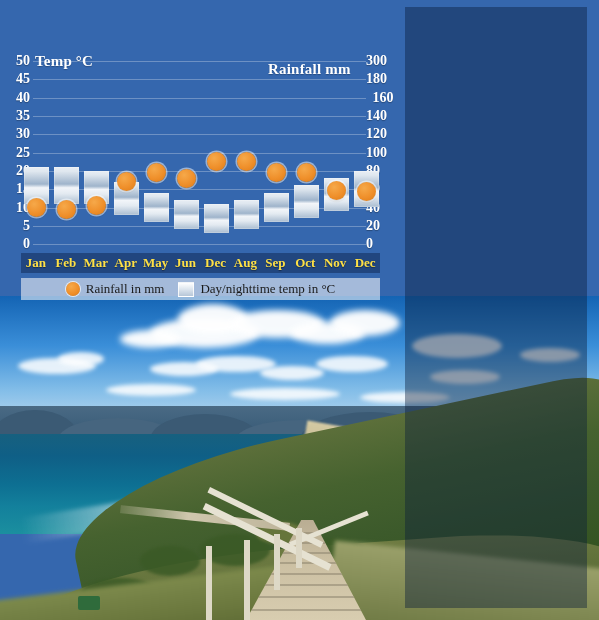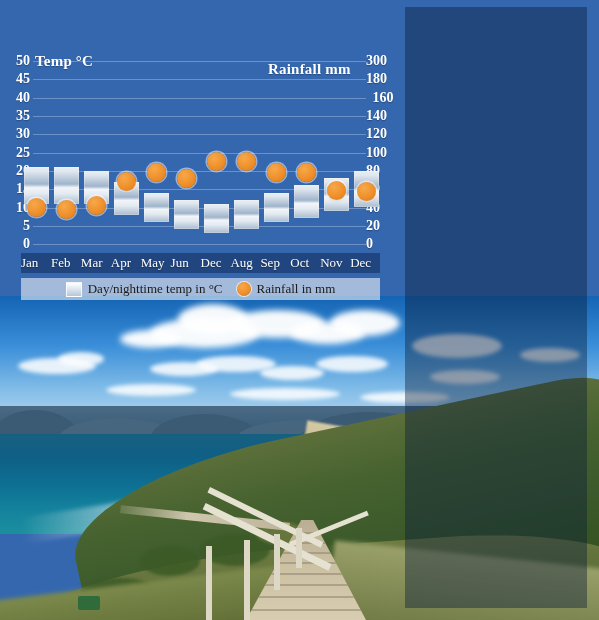--- a/index.html
+++ b/index.html
@@ -137,21 +137,21 @@
     box-shadow: 0 0 0 1.5px rgba(255,255,255,.5), 0 1px 2px rgba(0,0,0,.3);
   }
 
   
   .months {
     position:absolute; left:21px; top:253px; width:359px; height:20px;
     background: rgba(8,32,72,0.45);
     display:flex; align-items:center;
   }
   .month {
-    flex:1 1 0; text-align:left; color:#ffffff; font-weight:normal; font-size:13px;
+    flex:1 1 0; text-align:center; color:#fde047; font-weight:bold; font-size:13px;
     text-shadow: 0 1px 1px rgba(0,0,0,.4);
   }
 
   
   .legend {
     position:absolute; left:21px; top:278px; width:359px; height:22px;
     background: rgba(255,255,255,0.55);
     display:flex; align-items:center; justify-content:center; gap:14px;
   }
   .legend-item { display:flex; align-items:center; gap:6px; }
@@ -327,23 +327,23 @@
         <div class="month">Dec</div>
         <div class="month">Aug</div>
         <div class="month">Sep</div>
         <div class="month">Oct</div>
         <div class="month">Nov</div>
         <div class="month">Dec</div>
       </div>
 
     <div class="legend">
       <div class="legend-item">
+        <span class="legend-dot"></span>
+        <span class="legend-text">Rainfall in mm</span>
+      </div>
+      <div class="legend-item">
         <span class="legend-swatch"></span>
         <span class="legend-text">Day/nighttime temp in °C</span>
       </div>
-      <div class="legend-item">
-        <span class="legend-dot"></span>
-        <span class="legend-text">Rainfall in mm</span>
-      </div>
     </div>
 
   </div>
 </div>
 
 </body></html>

